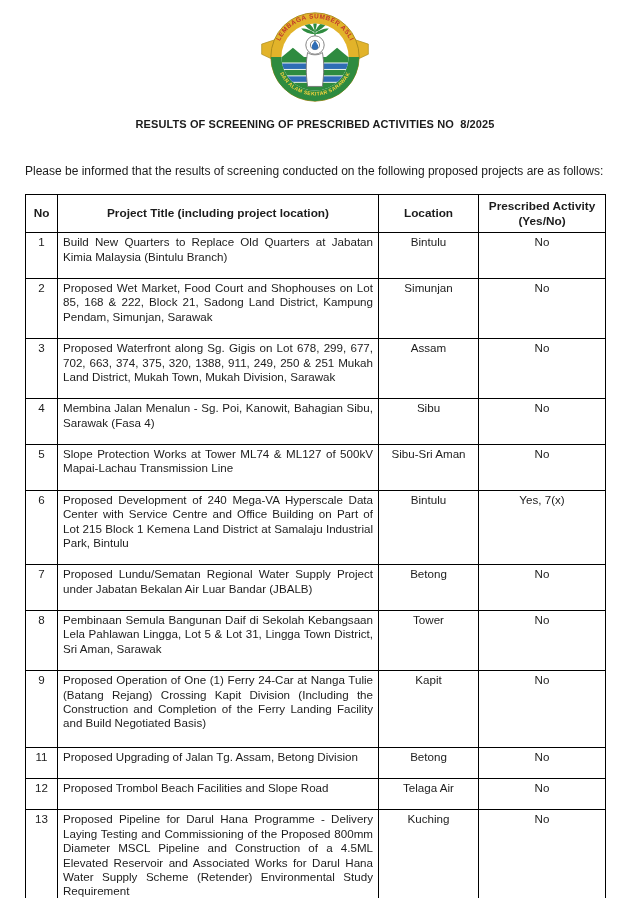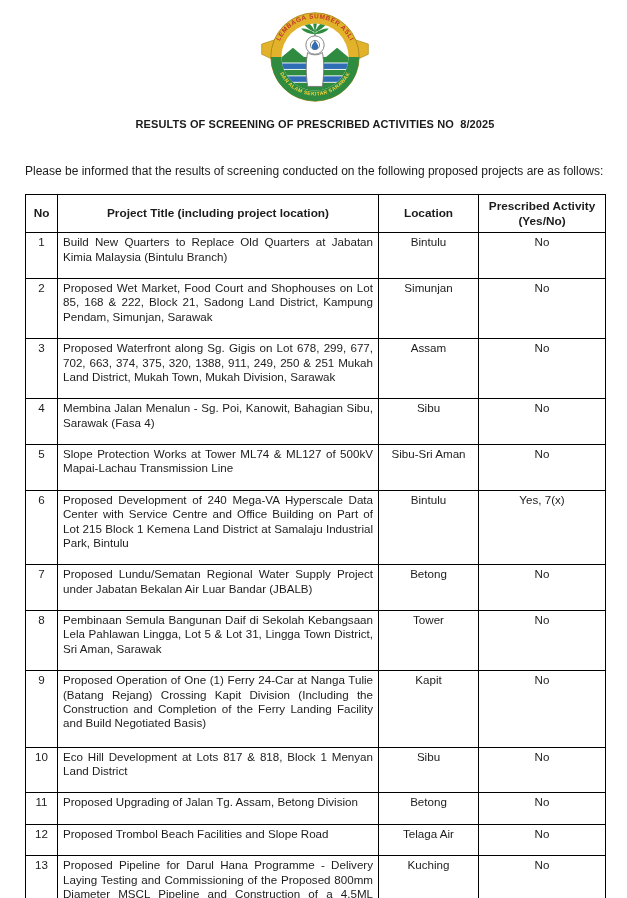--- a/index.html
+++ b/index.html
@@ -193,26 +193,20 @@
     <td class="c-pre">No</td>
   </tr>
 
   <tr>
     <td class="c-no">9</td>
     <td class="c-title">Proposed Operation of One (1) Ferry 24-Car at Nanga Tulie (Batang Rejang) Crossing Kapit Division (Including the Construction and Completion of the Ferry Landing Facility and Build Negotiated Basis)</td>
     <td class="c-loc">Kapit</td>
     <td class="c-pre">No</td>
   </tr>
 
-  <tr>
-    <td class="c-no">10</td>
-    <td class="c-title">Eco Hill Development at Lots 817 &amp; 818, Block 1 Menyan Land District</td>
-    <td class="c-loc">Sibu</td>
-    <td class="c-pre">No</td>
-  </tr>
 
   <tr>
     <td class="c-no">11</td>
     <td class="c-title">Proposed Upgrading of Jalan Tg. Assam, Betong Division</td>
     <td class="c-loc">Betong</td>
     <td class="c-pre">No</td>
   </tr>
 
   <tr>
     <td class="c-no">12</td>

